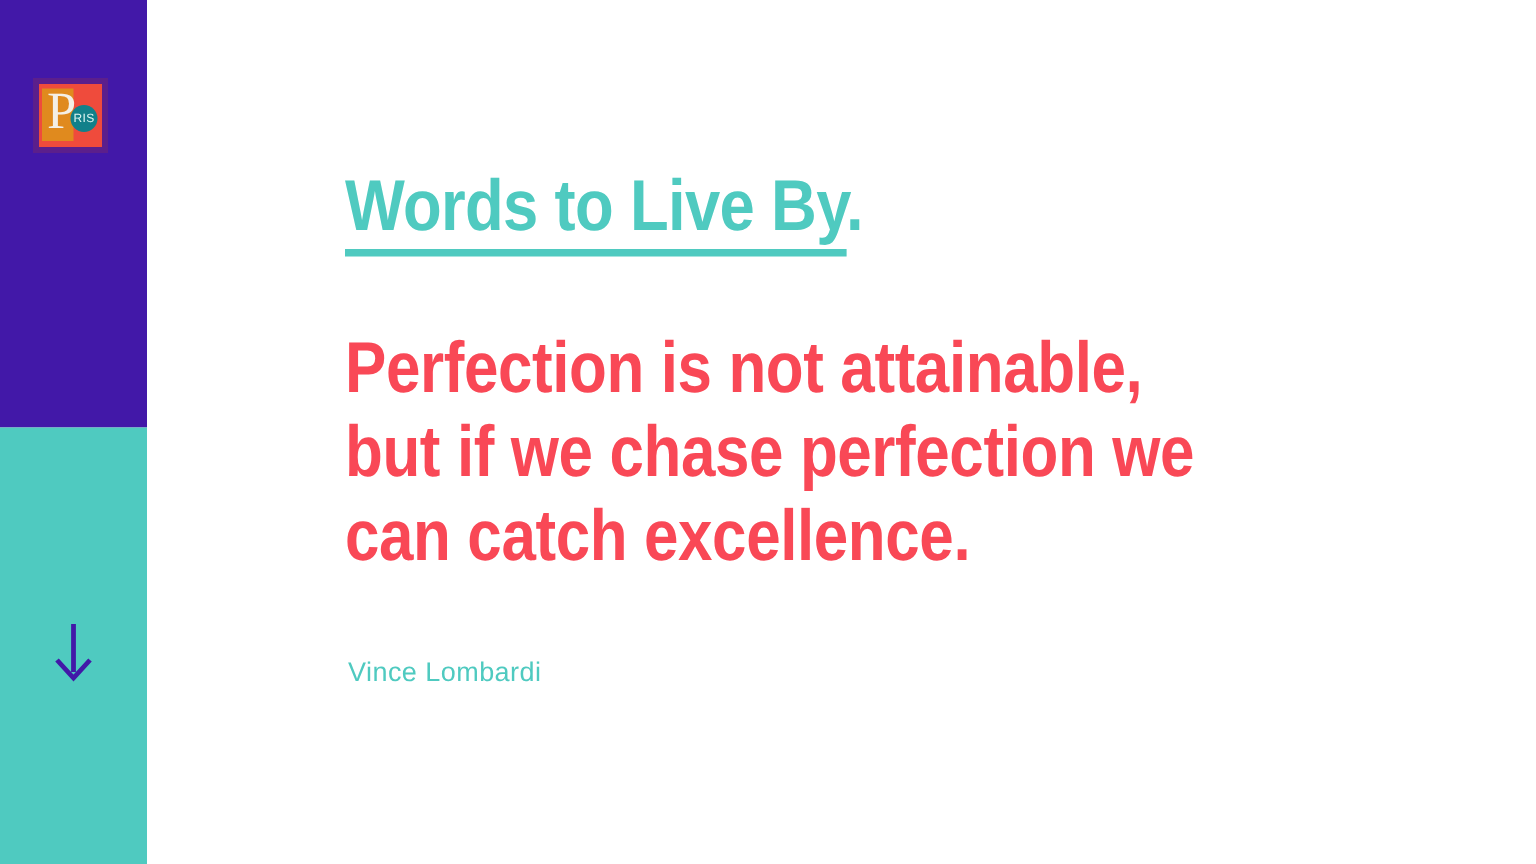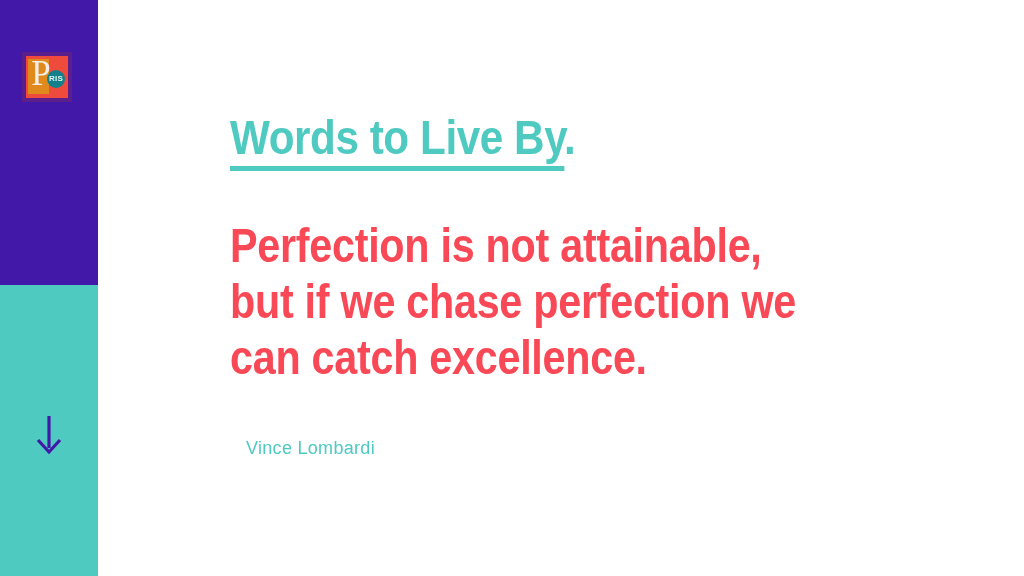--- a/index.html
+++ b/index.html
@@ -92,21 +92,21 @@
     height: 18px;
     border-radius: 50%;
     background: #12808a;
   }
   .logo-ris {
     position: absolute;
     inset: 0;
     color: #dff5f2;
     font-family: "Liberation Sans", sans-serif;
     font-size: 8px;
-    font-weight: 700;
+    font-weight: 400;
     line-height: 18px;
     text-align: center;
     letter-spacing: 0.2px;
   }
 
   
   .arrow-wrap {
     position: absolute;
     left: 32px;
     top: 412px;
@@ -155,21 +155,21 @@
     font-size: 48px;
     font-weight: 700;
     line-height: 56px;
     letter-spacing: -0.3px;
     transform: scaleX(0.86);
     transform-origin: left top;
   }
 
   .attribution {
     position: absolute;
-    left: 16px;
+    left: 2px;
     top: 438px;
     color: #4fcac0;
     font-family: "Liberation Sans", sans-serif;
     font-size: 18px;
     font-weight: 400;
     letter-spacing: 0.3px;
   }
 </style>
 </head>
 <body>

